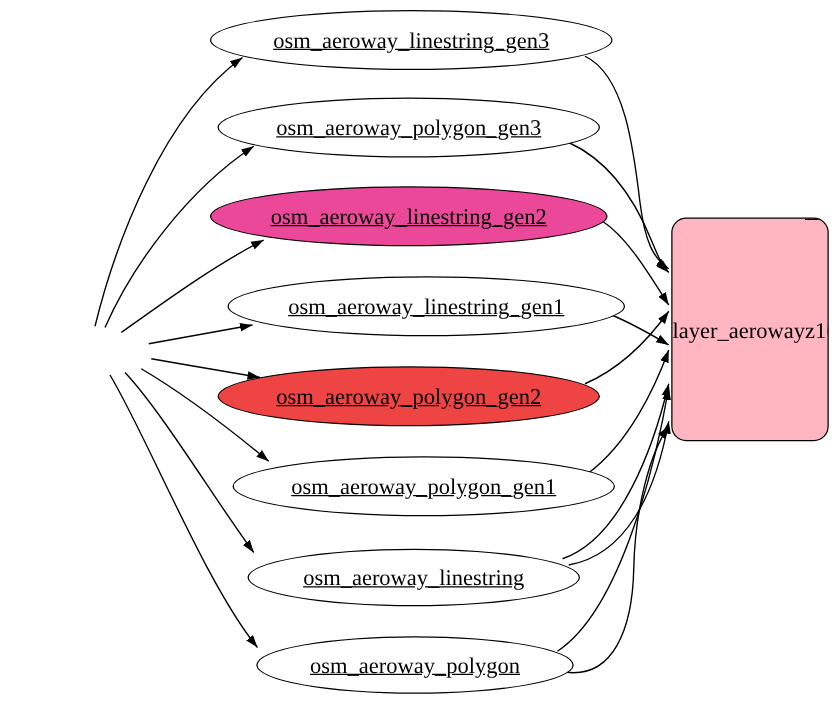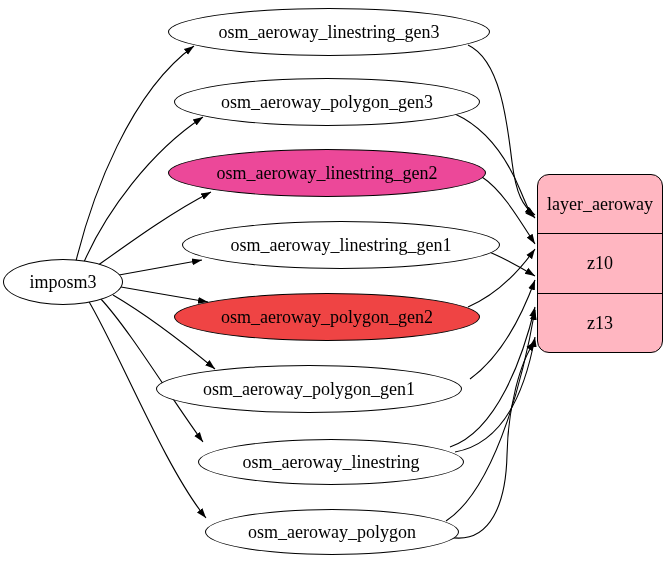--- a/index.html
+++ b/index.html
@@ -4,52 +4,49 @@
 <style>
   html,body{margin:0;padding:0;background:#ffffff;}
   .canvas{
     position:relative;width:670px;height:563px;background:#ffffff;overflow:hidden;
     font-family:"Liberation Serif","DejaVu Serif",serif;color:#000;
   }
   .edges{position:absolute;left:0;top:0;width:670px;height:563px;pointer-events:none;}
   .node{
     position:absolute;display:flex;align-items:center;justify-content:center;
     background:#ffffff;border:1px solid #000;border-radius:50%;
-    font-size:18px;line-height:1;white-space:nowrap;z-index:1;
+    font-size:18px;line-height:1;white-space:nowrap;z-index:1;text-decoration:underline;
   }
   
   .n-src{left:3px;top:259px;width:118px;height:44px;}
   .n1{left:168px;top:8px;width:320px;height:46px;}
   .n2{left:174px;top:78px;width:304px;height:46px;justify-content:center;}
   .n3{left:168px;top:149px;width:316px;height:46px;}
   .n4{left:182px;top:221px;width:316px;height:46px;}
   .n5{left:174px;top:293px;width:304px;height:46px;}
-  .n6{left:156px;top:365px;width:304px;height:46px;}
+  .n6{left:186px;top:365px;width:304px;height:46px;}
   .n7{left:198px;top:439px;width:264px;height:44px;}
   .n8{left:205px;top:509px;width:252px;height:44px;}
   .record{
     position:absolute;left:537px;top:174px;width:126px;height:179px;
     background:var(--layer-fill,#ffb6c1);border:1.5px solid #000;border-radius:12px;
-    display:flex;flex-direction:column;z-index:1;box-sizing:border-box;overflow:hidden;
+    display:flex;flex-direction:row;z-index:1;box-sizing:border-box;overflow:hidden;
   }
   .record-row{
     flex:1;display:flex;align-items:center;justify-content:center;
     font-size:18px;line-height:1;white-space:nowrap;
   }
   .record-row + .record-row{border-top:1.5px solid #000;}
   .edge{fill:none;stroke:#000;stroke-width:1.1px;}
 </style>
 </head>
 <body>
 
 <div class="canvas">
 
-  <div class="node n-src" style="background: rgb(255, 255, 255);">
-    <span>imposm3</span>
-  </div>
   <div class="node n1" style="background: rgb(255, 255, 255);">
     <span>osm_aeroway_linestring_gen3</span>
   </div>
   <div class="node n2" style="background: rgb(255, 255, 255);">
     <span>osm_aeroway_polygon_gen3</span>
   </div>
   <div class="node n3" style="background: #ec4899;">
     <span>osm_aeroway_linestring_gen2</span>
   </div>
   <div class="node n4" style="background: rgb(255, 255, 255);">

